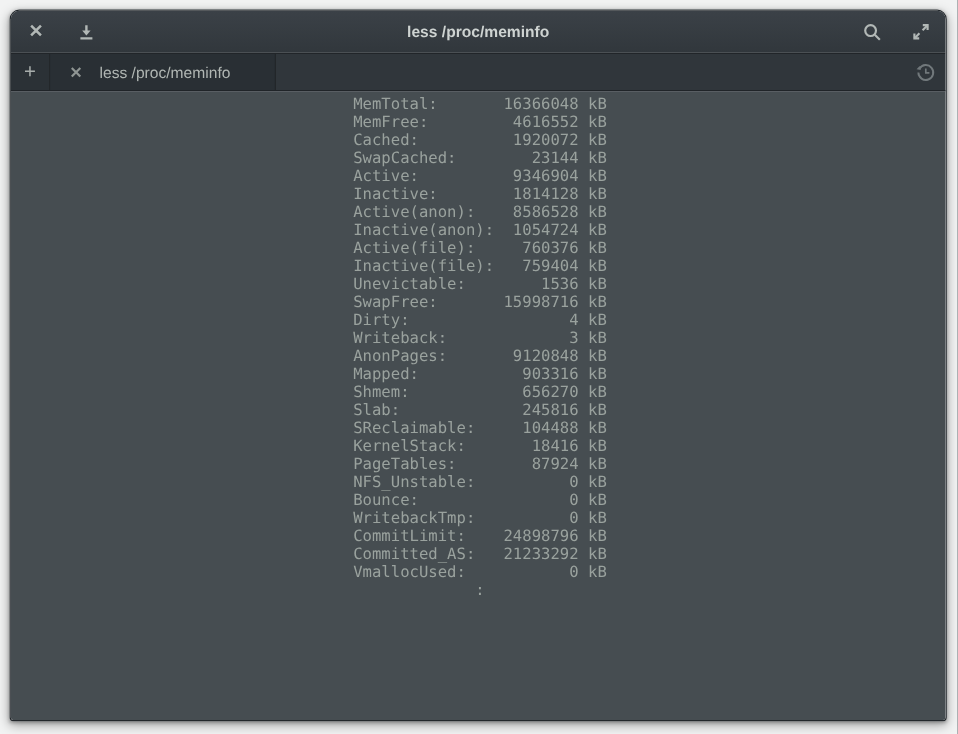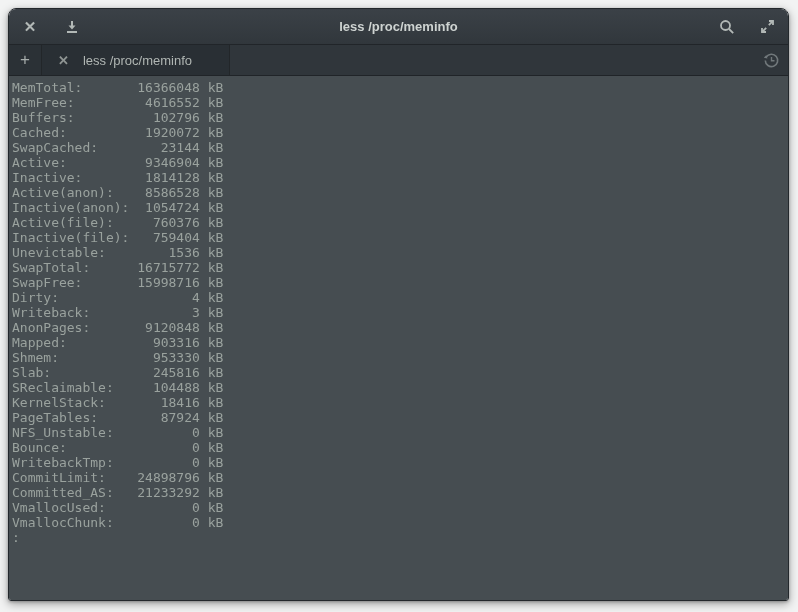--- a/index.html
+++ b/index.html
@@ -115,20 +115,21 @@
     color: #71787b;
     cursor: pointer;
   }
   
   .terminal {
     flex: 1;
     background: #464d51;
     padding: 4px 0 16px 3px;
     overflow: hidden;
     cursor: text;
+    text-align: center;
   }
   .tline {
     font-family: "DejaVu Sans Mono", monospace;
     font-size: 13px;
     line-height: 15px;
     color: #9aa29e;
     white-space: pre;
   }
 </style>
 </head>
@@ -183,45 +184,42 @@
         <path d="M0.8 5.8 L4.4 6.4 L3.4 2.9 Z" fill="#71787b"></path>
         <path d="M8.5 5 L8.5 8.8 L11.5 8.8" stroke="#71787b" stroke-width="1.4" fill="none"></path>
       </svg>
     </div>
   </div>
 
   <div class="terminal">
     <div>
         <div class="tline">MemTotal:       16366048 kB</div>
         <div class="tline">MemFree:         4616552 kB</div>
-        <div class="tline">Buffers:          102796 kB</div>
         <div class="tline">Cached:          1920072 kB</div>
         <div class="tline">SwapCached:        23144 kB</div>
         <div class="tline">Active:          9346904 kB</div>
         <div class="tline">Inactive:        1814128 kB</div>
         <div class="tline">Active(anon):    8586528 kB</div>
         <div class="tline">Inactive(anon):  1054724 kB</div>
         <div class="tline">Active(file):     760376 kB</div>
         <div class="tline">Inactive(file):   759404 kB</div>
         <div class="tline">Unevictable:        1536 kB</div>
-        <div class="tline">SwapTotal:      16715772 kB</div>
         <div class="tline">SwapFree:       15998716 kB</div>
         <div class="tline">Dirty:                 4 kB</div>
         <div class="tline">Writeback:             3 kB</div>
         <div class="tline">AnonPages:       9120848 kB</div>
         <div class="tline">Mapped:           903316 kB</div>
-        <div class="tline">Shmem:            953330 kB</div>
+        <div class="tline">Shmem:            656270 kB</div>
         <div class="tline">Slab:             245816 kB</div>
         <div class="tline">SReclaimable:     104488 kB</div>
         <div class="tline">KernelStack:       18416 kB</div>
         <div class="tline">PageTables:        87924 kB</div>
         <div class="tline">NFS_Unstable:          0 kB</div>
         <div class="tline">Bounce:                0 kB</div>
         <div class="tline">WritebackTmp:          0 kB</div>
         <div class="tline">CommitLimit:    24898796 kB</div>
         <div class="tline">Committed_AS:   21233292 kB</div>
         <div class="tline">VmallocUsed:           0 kB</div>
-        <div class="tline">VmallocChunk:          0 kB</div>
       </div>
     <div class="tline">:</div>
   </div>
 
 </div>
 
 </body></html>

